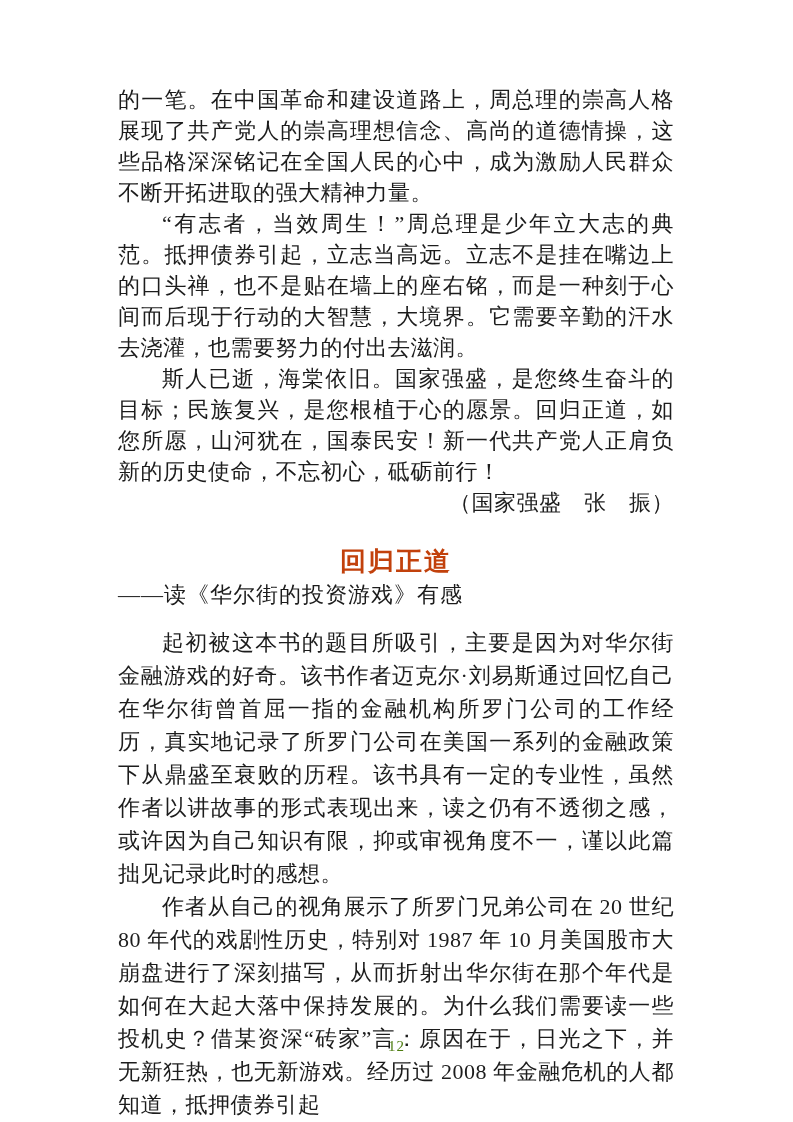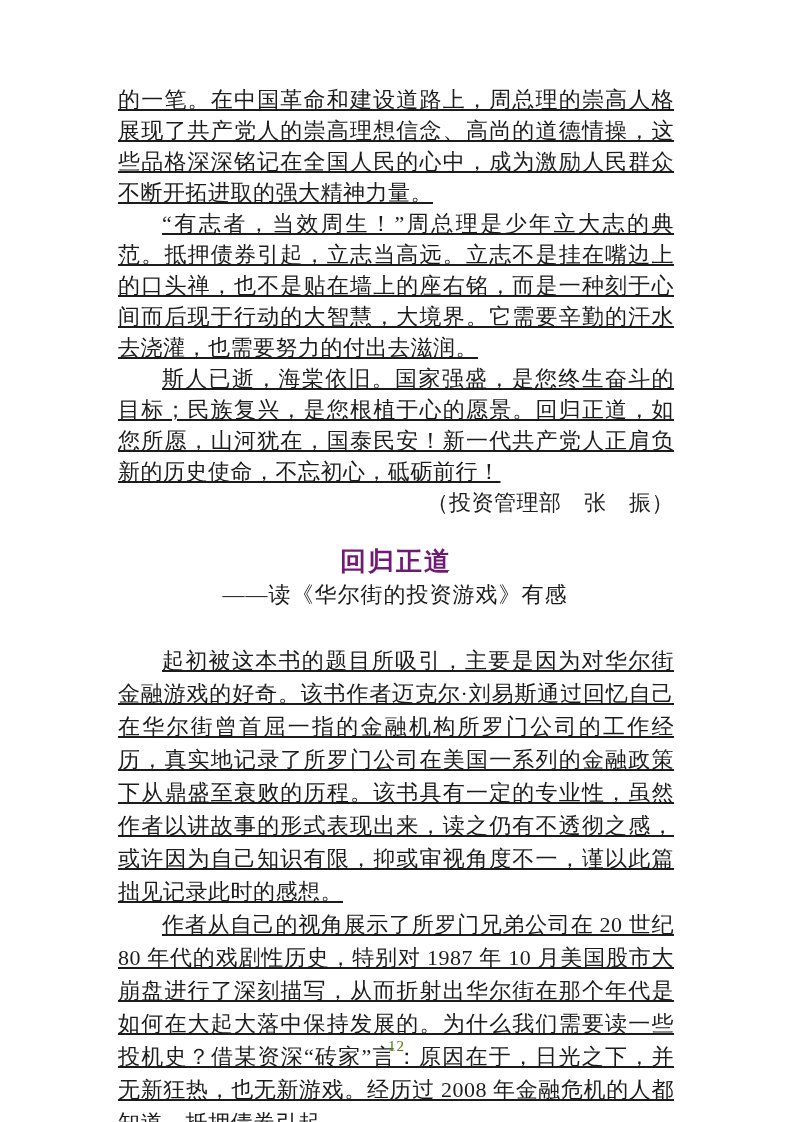--- a/index.html
+++ b/index.html
@@ -22,51 +22,50 @@
     left: 118px;
     top: 84px;
     width: 556px;
   }
   .para {
     margin: 0;
     font-size: 22px;
     line-height: 31px;
     text-align: justify;
     letter-spacing: 0.5px;
-    text-decoration: underline;
   }
   .para.indent { text-indent: 2em; }
   .para.sec2 { line-height: 33px; }
   .attribution {
     float: right;
     letter-spacing: 0.5px;
   }
   .attr-line::after {
     content: "";
     display: block;
     clear: both;
   }
   .title {
     margin: 26px 0 0 0;
     font-family: "Liberation Sans", "DejaVu Sans", sans-serif;
     font-weight: 900;
     font-size: 26px;
     line-height: 34px;
     text-align: center;
     letter-spacing: 2px;
-    color: #701a75;
+    color: #c2410c;
   }
   .subtitle {
     margin: 2px 2px 0 0;
     font-size: 22px;
     line-height: 30px;
-    text-align: center;
+    text-align: left;
     letter-spacing: 1px;
   }
-  .para.first-of-article { margin-top: 34px; }
+  .para.first-of-article { margin-top: 16px; }
   .page-number {
     position: absolute;
     left: 0;
     top: 1038px;
     width: 100%;
     text-align: center;
     font-size: 15px;
     color: #4d7c0f;
     letter-spacing: 1px;
   }
@@ -74,21 +73,21 @@
 </head>
 <body>
 
 <div class="page">
   <div class="content">
 
     <p class="para">的一笔。在中国革命和建设道路上，周总理的崇高人格展现了共产党人的崇高理想信念、高尚的道德情操，这些品格深深铭记在全国人民的心中，成为激励人民群众不断开拓进取的强大精神力量。</p>
 
     <p class="para indent">“有志者，当效周生！”周总理是少年立大志的典范。抵押债券引起，立志当高远。立志不是挂在嘴边上的口头禅，也不是贴在墙上的座右铭，而是一种刻于心间而后现于行动的大智慧，大境界。它需要辛勤的汗水去浇灌，也需要努力的付出去滋润。</p>
 
-    <p class="para indent attr-line"><span>斯人已逝，海棠依旧。国家强盛，是您终生奋斗的目标；民族复兴，是您根植于心的愿景。回归正道，如您所愿，山河犹在，国泰民安！新一代共产党人正肩负新的历史使命，不忘初心，砥砺前行！</span><span class="attribution">（投资管理部　张　振）</span></p>
+    <p class="para indent attr-line"><span>斯人已逝，海棠依旧。国家强盛，是您终生奋斗的目标；民族复兴，是您根植于心的愿景。回归正道，如您所愿，山河犹在，国泰民安！新一代共产党人正肩负新的历史使命，不忘初心，砥砺前行！</span><span class="attribution">（国家强盛　张　振）</span></p>
 
     <h1 class="title">回归正道</h1>
 
     <div class="subtitle">——读《华尔街的投资游戏》有感</div>
 
     <p class="para indent sec2 first-of-article">起初被这本书的题目所吸引，主要是因为对华尔街金融游戏的好奇。该书作者迈克尔·刘易斯通过回忆自己在华尔街曾首屈一指的金融机构所罗门公司的工作经历，真实地记录了所罗门公司在美国一系列的金融政策下从鼎盛至衰败的历程。该书具有一定的专业性，虽然作者以讲故事的形式表现出来，读之仍有不透彻之感，或许因为自己知识有限，抑或审视角度不一，谨以此篇拙见记录此时的感想。</p>
 
     <p class="para indent sec2">作者从自己的视角展示了所罗门兄弟公司在 20 世纪 80 年代的戏剧性历史，特别对 1987 年 10 月美国股市大崩盘进行了深刻描写，从而折射出华尔街在那个年代是如何在大起大落中保持发展的。为什么我们需要读一些投机史？借某资深“砖家”言：原因在于，日光之下，并无新狂热，也无新游戏。经历过 2008 年金融危机的人都知道，抵押债券引起</p>
 
   </div>

